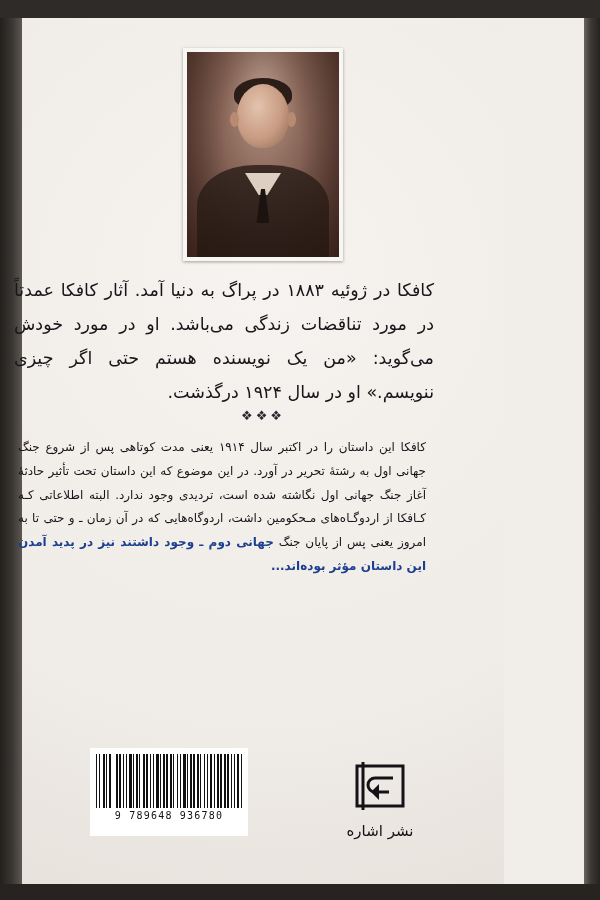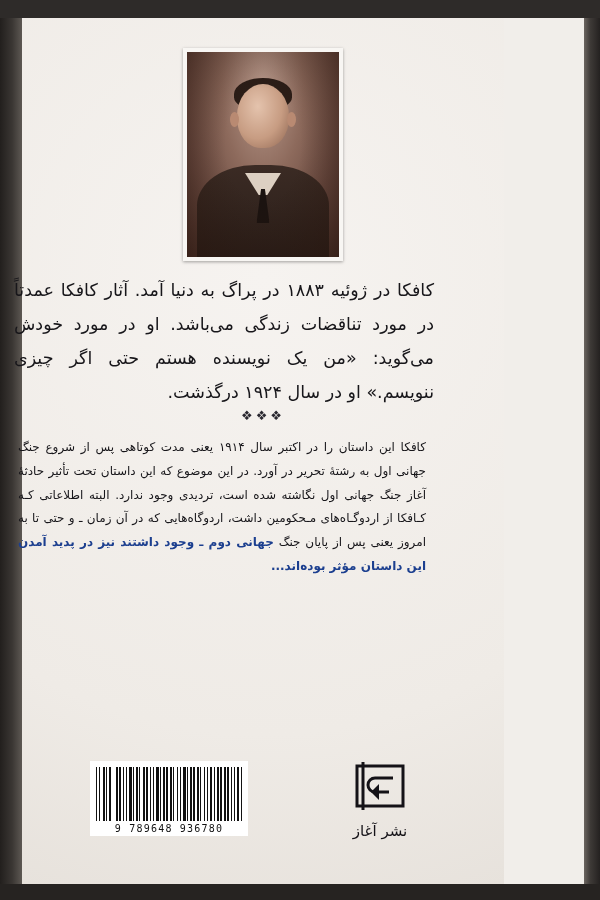--- a/index.html
+++ b/index.html
@@ -180,21 +180,21 @@
     font-weight: bold;
   }
 
   
   .barcode-box {
     position: absolute;
     left: 68px;
     bottom: 48px;
     width: 146px;
     background: #ffffff;
-    padding: 6px 6px 2px 6px;
+    padding: 6px 6px 15px 6px;
   }
   .barcode-bars {
     height: 54px;
     width: 100%;
     background-image: repeating-linear-gradient(
       to right,
       #111 0px, #111 1.5px, #fff 1.5px, #fff 3px,
       #111 3px, #111 4px, #fff 4px, #fff 6.5px,
       #111 6.5px, #111 8.5px, #fff 8.5px, #fff 10px,
       #111 10px, #111 11px, #fff 11px, #fff 13.5px
@@ -270,17 +270,17 @@
 
     <div class="publisher">
       <div class="logo-mark">
         <svg width="62" height="56" viewBox="0 0 62 56" aria-hidden="true">
           <path d="M8 6 H54 V46 H8 Z" fill="none" stroke="#141217" stroke-width="3"></path>
           <path d="M14 2 V50" fill="none" stroke="#141217" stroke-width="3"></path>
           <path d="M44 18 H26 a7 7 0 0 0 0 14 H40" fill="none" stroke="#141217" stroke-width="3"></path>
           <path d="M30 24 L22 32 L30 40 Z" fill="#141217"></path>
         </svg>
       </div>
-      <div class="publisher-name">نشر آغاز</div>
+      <div class="publisher-name">نشر اشاره</div>
     </div>
 
   </div>
 </div>
 
 </body></html>

